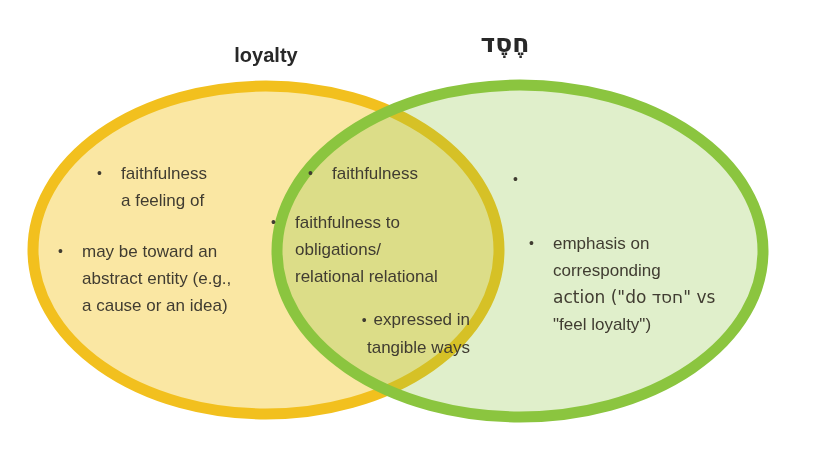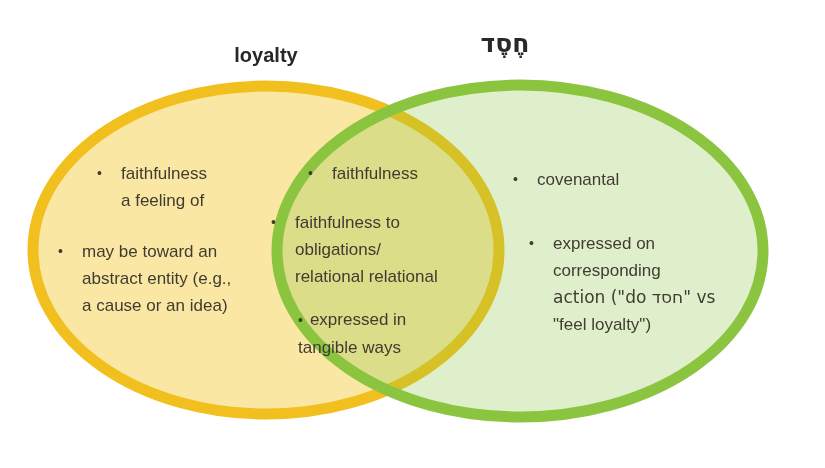--- a/index.html
+++ b/index.html
@@ -41,21 +41,21 @@
     line-height:27px;
   }
   .bullet {
     flex:none;
     width:24px;
     font-size:14px;
     line-height:27px;
   }
   .lines .ln { white-space:nowrap; }
 
-  .center-item { display:block; text-align:left; }
+  .center-item { display:block; text-align:right; }
   .center-item .ln { white-space:nowrap; }
   .bullet-inline {
     font-size:14px;
     margin-right:7px;
   }
   .hebrew-inline { font-family:"DejaVu Sans", sans-serif; }
 </style>
 </head>
 <body>
 
@@ -104,28 +104,25 @@
 
   <div class="item center-item" style="left:298px; top:306px; width:172px;">
     <div class="ln">
       <span class="bullet-inline">•</span><span>expressed in</span>
     </div>
     <div class="ln">tangible ways</div>
   </div>
 
   <div class="item" style="left:513px; top:166px;">
     <span class="bullet">•</span>
-    <div class="lines">
-      <div class="ln">covenantal</div>
-    </div>
   </div>
 
   <div class="item hebrew-inline-host" style="left:529px; top:230px;">
     <span class="bullet">•</span>
     <div class="lines">
-      <div class="ln">expressed on</div>
+      <div class="ln">emphasis on</div>
       <div class="ln">corresponding</div>
       <div class="ln hebrew-inline">action ("do חסד" vs</div>
       <div class="ln">"feel loyalty")</div>
     </div>
   </div>
 
 </div>
 
 </body></html>

